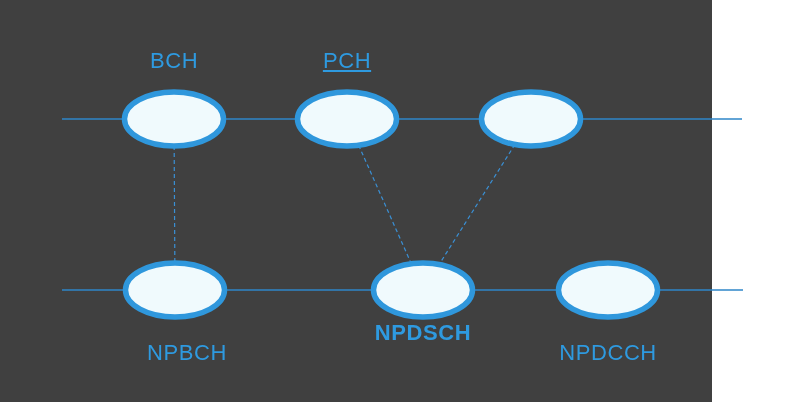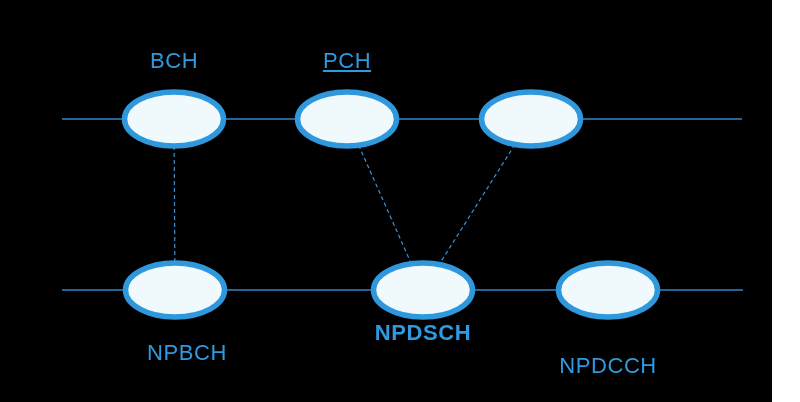--- a/index.html
+++ b/index.html
@@ -6,23 +6,23 @@
     margin: 0;
     padding: 0;
     background: #ffffff;
     width: 800px;
     height: 402px;
     overflow: hidden;
     font-family: "Liberation Sans", "DejaVu Sans", sans-serif;
   }
   .stage {
     position: relative;
-    width: 772px;
+    width: 712px;
     height: 402px;
-    background: #000000;
+    background: #404040;
   }
   .stage svg {
     position: absolute;
     left: 0;
     top: 0;
   }
   .node-label {
     position: absolute;
     transform: translate(-50%, -50%);
     font-size: 22px;
@@ -46,14 +46,14 @@
       <ellipse cx="531" cy="119" rx="49.5" ry="27" fill="#f0fafd" stroke="#2f97dc" stroke-width="5.5"></ellipse>
       <ellipse cx="175" cy="290" rx="49.5" ry="27" fill="#f0fafd" stroke="#2f97dc" stroke-width="5.5"></ellipse>
       <ellipse cx="423" cy="290" rx="49.5" ry="27" fill="#f0fafd" stroke="#2f97dc" stroke-width="5.5"></ellipse>
       <ellipse cx="608" cy="290" rx="49.5" ry="27" fill="#f0fafd" stroke="#2f97dc" stroke-width="5.5"></ellipse>
     </svg>
 
   <div class="node-label" style="left: 174px; top: 61px; color: rgb(46, 154, 224);">BCH</div>
   <div class="node-label" style="left: 347px; top: 61px; color: rgb(46, 154, 224); text-decoration: underline;">PCH</div>
   <div class="node-label" style="left: 175px; top: 353px; color: rgb(46, 154, 224); margin-left: 12px;">NPBCH</div>
   <div class="node-label" style="left: 423px; top: 333px; color: rgb(46, 154, 224); font-weight: bold;">NPDSCH</div>
-  <div class="node-label" style="left: 608px; top: 366px; color: rgb(46, 154, 224);">NPDCCH</div>
+  <div class="node-label" style="left: 608px; top: 353px; color: rgb(46, 154, 224);">NPDCCH</div>
 </div>
 
 </body></html>

